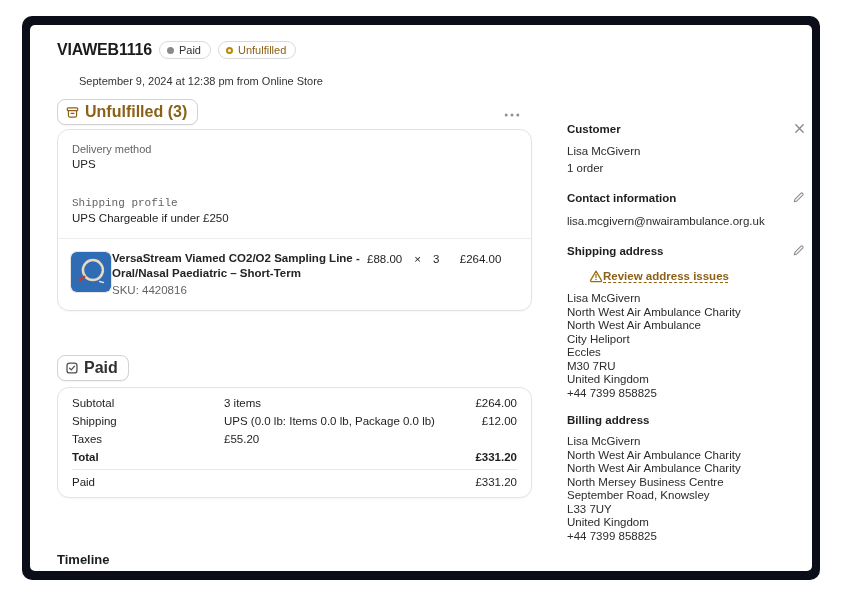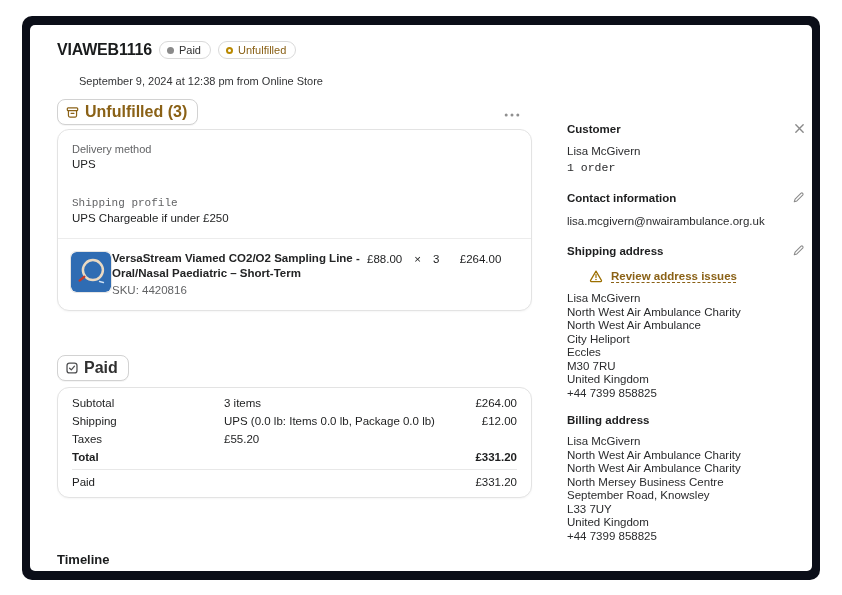--- a/index.html
+++ b/index.html
@@ -54,24 +54,24 @@
   .tl-today { font-size:17px; font-weight:700; color:#2b2c2e; margin:2px 0 0 40px; }
 
   
   .sidebar { position:absolute; left:537px; top:96px; width:240px; }
   .sec-head { display:flex; align-items:center; justify-content:space-between; }
   .sec-title { font-size:11.5px; font-weight:700; color:#1d1e1f; }
   .icon-btn { background:none; border:none; cursor:pointer; padding:2px; line-height:0; }
   .side-text { font-size:11.5px; color:#2a2b2d; line-height:14px; }
   .link-dark { color:#2a2b2d; cursor:pointer; }
   .m-t8 { margin-top:8px; }
-  .m-t3 { margin-top:3px;font-family:Liberation Mono, monospace; }
+  .m-t3 { margin-top:3px; }
   .m-t14 { margin-top:14px; }
   .addr { font-size:11.5px; color:#2a2b2d; line-height:13.5px; margin-top:9px; }
-  .warn-row { display:flex; align-items:center; gap:8px; margin:10px 0 0 22px; }
+  .warn-row { display:flex; align-items:center; margin:10px 0 0 22px; }
   .warn-link { font-size:11.5px; font-weight:600; color:#8a6116; text-decoration:underline; text-decoration-style:dashed; text-underline-offset:2px; cursor:pointer; }
 </style>
 </head>
 <body>
 
 <div class="frame">
   <div class="page">
 
     <div class="header">
       <div class="title-row">

